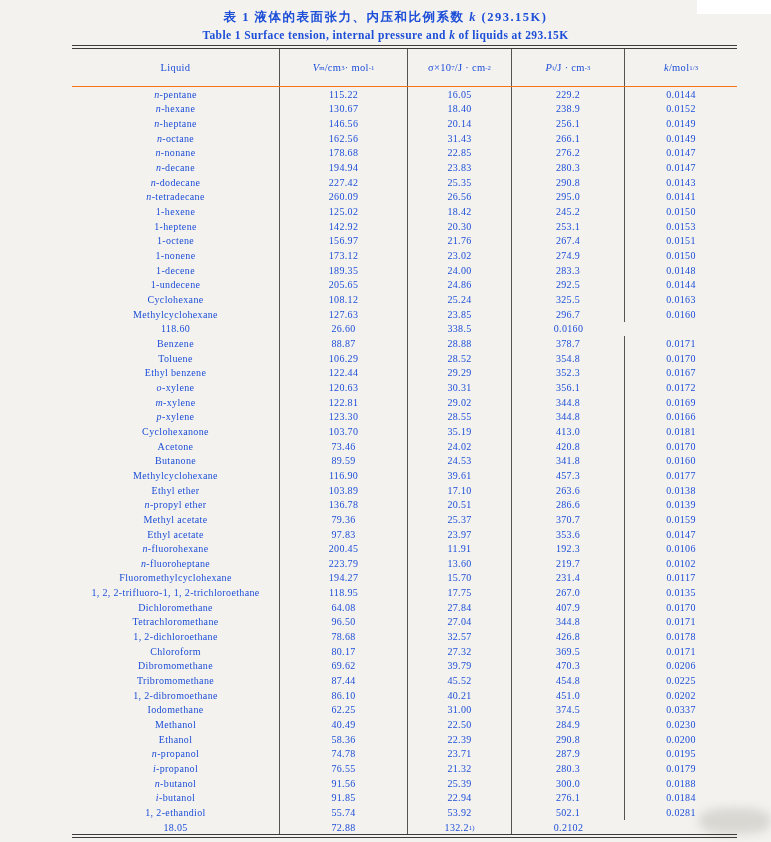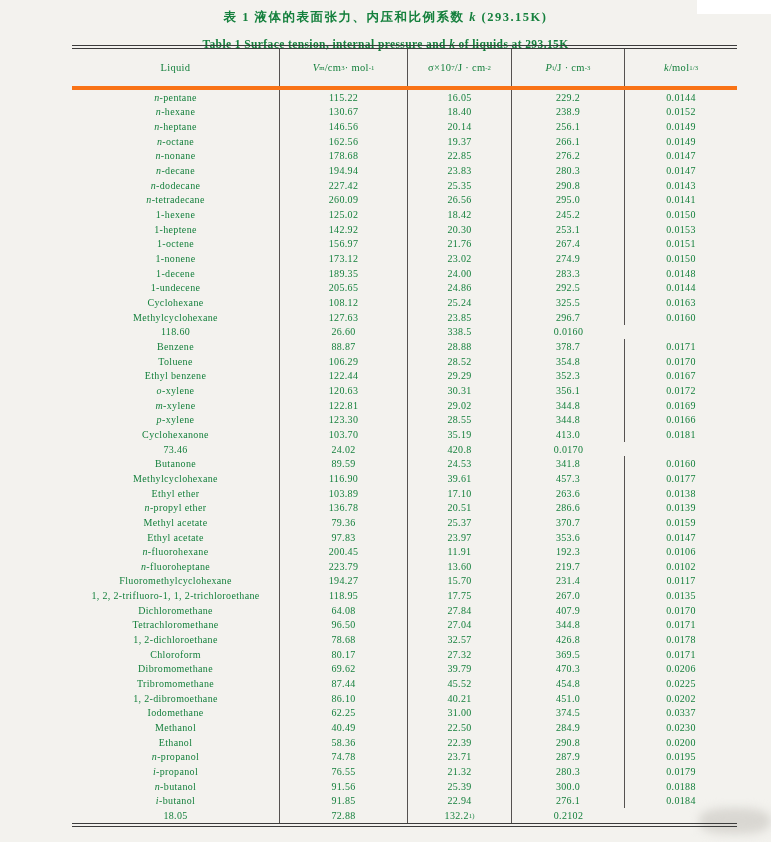--- a/index.html
+++ b/index.html
@@ -1,37 +1,37 @@
 <!DOCTYPE html>
 <html><head>
 <meta charset="utf-8">
 <style>
   html,body{margin:0;padding:0;background:#e8e7e3;}
   .page{
     position:relative;
     width:771px;height:842px;
     background:#f3f2ee;
     font-family:"Liberation Serif","DejaVu Serif",serif;
-    color:#15803d;
+    color:#1d4ed8;
     overflow:hidden;
     margin:0 auto;
   }
   .scan-artifact-white{
     position:absolute;top:0;right:0;width:74px;height:14px;background:#ffffff;
   }
   .scan-smudge{
     position:absolute;right:0px;bottom:8px;width:72px;height:26px;
     background:#d9d7d2;filter:blur(5px);border-radius:40%;
   }
   .title-zh{
     margin:9px 0 0 0;text-align:center;
     font-weight:bold;font-size:12.5px;line-height:16px;letter-spacing:1.5px;
   }
   .title-en{
-    margin:12px 0 0 0;text-align:center;
+    margin:3px 0 0 0;text-align:center;
     font-weight:bold;font-size:11.5px;line-height:14px;letter-spacing:0.4px;
   }
   .table-wrap{
     position:absolute;left:72px;top:45px;width:665px;
   }
   .double-rule{
     height:2px;
     border-top:1px solid #3c3c3c;
     border-bottom:1px solid #3c3c3c;
   }
@@ -42,21 +42,21 @@
   .grid > *{
     display:flex;align-items:center;justify-content:center;
     height:100%;
     overflow:hidden;white-space:nowrap;
   }
   .grid > *:not(:last-child){
     border-right:1px solid #555250;
   }
   .thead{
     height:37px;
-    border-bottom:4px solid #f97316;
+    border-bottom:1px solid #f97316;
     font-size:10.5px;
     letter-spacing:0.3px;
   }
   .tbody .row{
     height:14.66px;
     font-size:10px;
     letter-spacing:0.35px;
   }
   sup,sub{font-size:6.8px;letter-spacing:0;}
   i{font-style:italic;}
@@ -101,21 +101,21 @@
         <div class="grid row">
           <div><i>n</i>-heptane</div>
           <div>146.56</div>
           <div>20.14</div>
           <div>256.1</div>
           <div>0.0149</div>
         </div>
         <div class="grid row">
           <div><i>n</i>-octane</div>
           <div>162.56</div>
-          <div>19.37</div>
+          <div>31.43</div>
           <div>266.1</div>
           <div>0.0149</div>
         </div>
         <div class="grid row">
           <div><i>n</i>-nonane</div>
           <div>178.68</div>
           <div>22.85</div>
           <div>276.2</div>
           <div>0.0147</div>
         </div>
@@ -245,20 +245,21 @@
           <div>0.0166</div>
         </div>
         <div class="grid row">
           <div>Cyclohexanone</div>
           <div>103.70</div>
           <div>35.19</div>
           <div>413.0</div>
           <div>0.0181</div>
         </div>
         <div class="grid row">
+          <div>Acetone</div>
           <div>73.46</div>
           <div>24.02</div>
           <div>420.8</div>
           <div>0.0170</div>
         </div>
         <div class="grid row">
           <div>Butanone</div>
           <div>89.59</div>
           <div>24.53</div>
           <div>341.8</div>
@@ -419,20 +420,27 @@
           <div>0.0188</div>
         </div>
         <div class="grid row">
           <div><i>i</i>-butanol</div>
           <div>91.85</div>
           <div>22.94</div>
           <div>276.1</div>
           <div>0.0184</div>
         </div>
         <div class="grid row">
+          <div>1, 2-ethandiol</div>
+          <div>55.74</div>
+          <div>53.92</div>
+          <div>502.1</div>
+          <div>0.0281</div>
+        </div>
+        <div class="grid row">
           <div>18.05</div>
           <div>72.88</div>
           <div>132.2<sup>1)</sup></div>
           <div>0.2102</div>
         </div>
       </div>
 
     <div class="double-rule"></div>
   </div>
 

